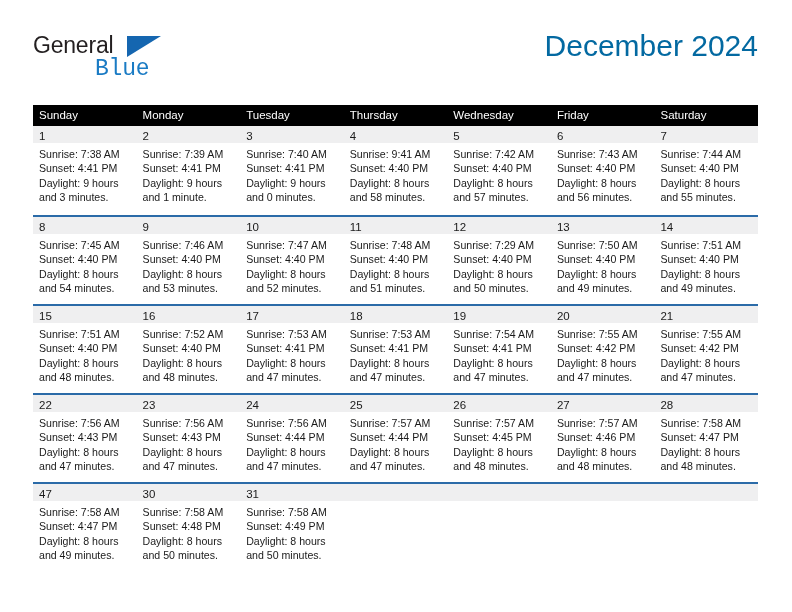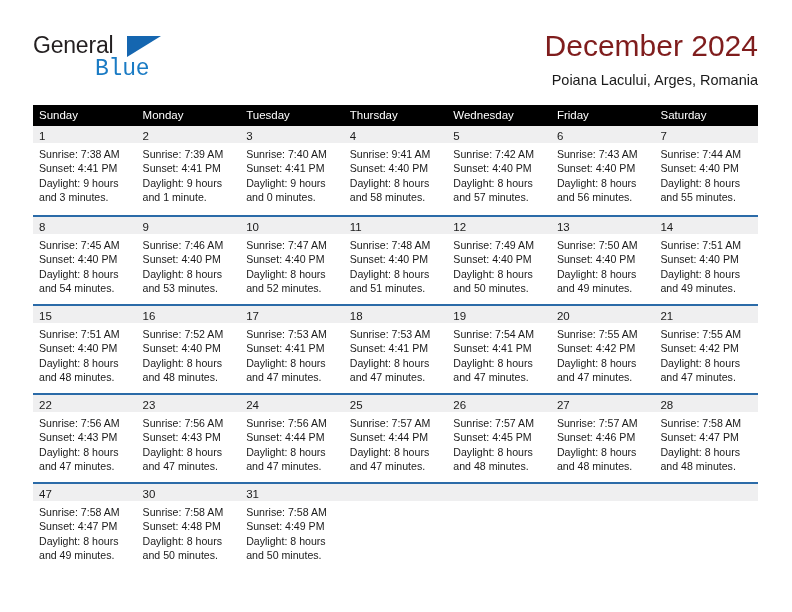--- a/index.html
+++ b/index.html
@@ -71,21 +71,21 @@
     background: #ffffff;
   }
   .title-block {
     position: absolute;
     right: 0;
     top: 0;
     text-align: right;
   }
   .cal-title {
     font-size: 30px;
-    color: #7f1d1d;
+    color: #0369a1;
     line-height: 36px;
     white-space: nowrap;
   }
   .cal-subtitle {
     font-size: 14.5px;
     color: #1a1a1a;
     line-height: 20px;
     margin-top: 6px;
     white-space: nowrap;
   }
@@ -160,21 +160,20 @@
 
     <div class="brand">
       <span class="brand-general">General</span>
       <span class="brand-triangle"></span>
       <span class="brand-bar"></span>
       <span class="brand-blue">Blue</span>
     </div>
 
     <div class="title-block">
       <div class="cal-title">December 2024</div>
-      <div class="cal-subtitle">Poiana Lacului, Arges, Romania</div>
     </div>
 
   </div>
 
   <div class="calendar">
     <div class="dow-row">
       <div class="dow-cell">Sunday</div>
       <div class="dow-cell">Monday</div>
       <div class="dow-cell">Tuesday</div>
       <div class="dow-cell">Thursday</div>
@@ -282,21 +281,21 @@
             <div class="day-body">
               <div class="day-line">Sunrise: 7:48 AM</div>
               <div class="day-line">Sunset: 4:40 PM</div>
               <div class="day-line">Daylight: 8 hours</div>
               <div class="day-line">and 51 minutes.</div>
             </div>
           </div>
           <div class="day-cell">
             <div class="day-num-band"><span class="day-num">12</span></div>
             <div class="day-body">
-              <div class="day-line">Sunrise: 7:49 AM</div>
+              <div class="day-line">Sunrise: 7:29 AM</div>
               <div class="day-line">Sunset: 4:40 PM</div>
               <div class="day-line">Daylight: 8 hours</div>
               <div class="day-line">and 50 minutes.</div>
             </div>
           </div>
           <div class="day-cell">
             <div class="day-num-band"><span class="day-num">13</span></div>
             <div class="day-body">
               <div class="day-line">Sunrise: 7:50 AM</div>
               <div class="day-line">Sunset: 4:40 PM</div>

